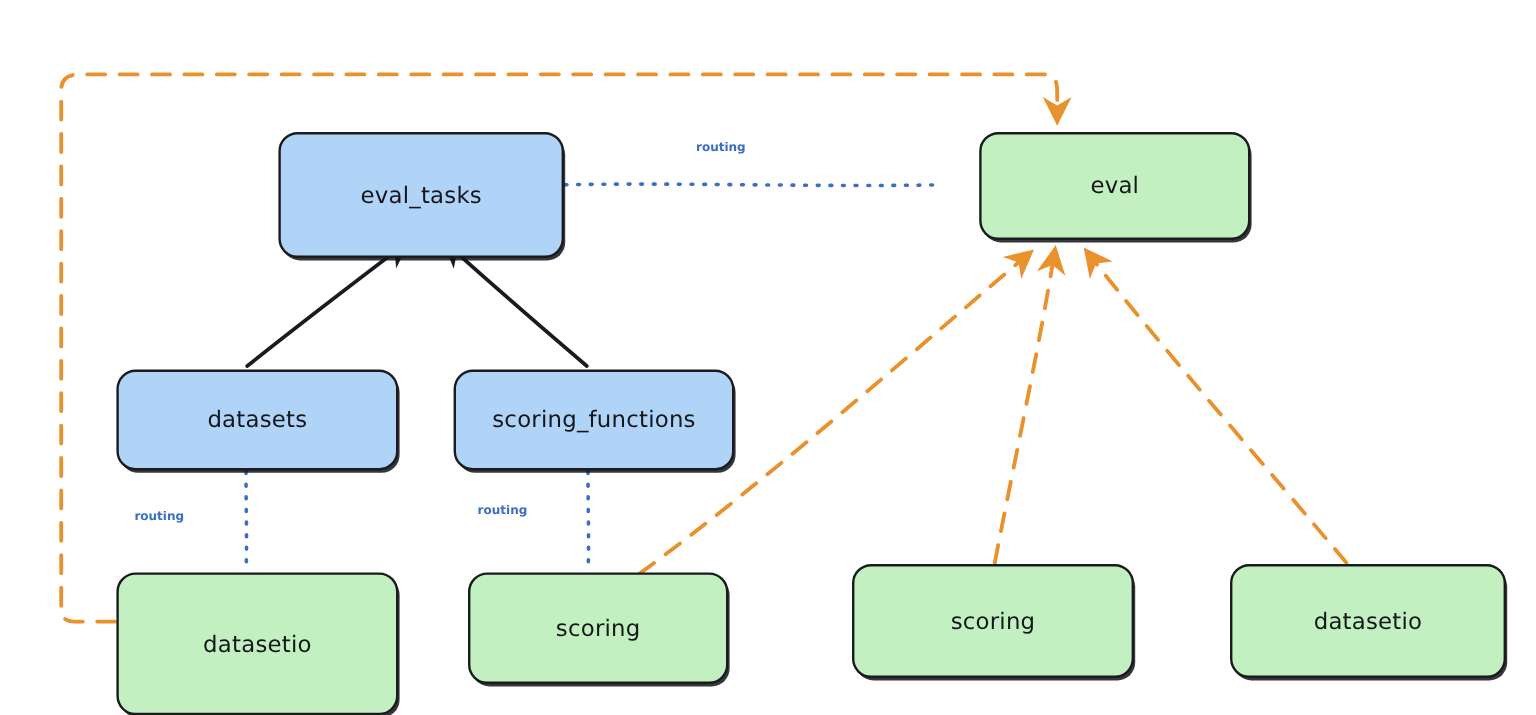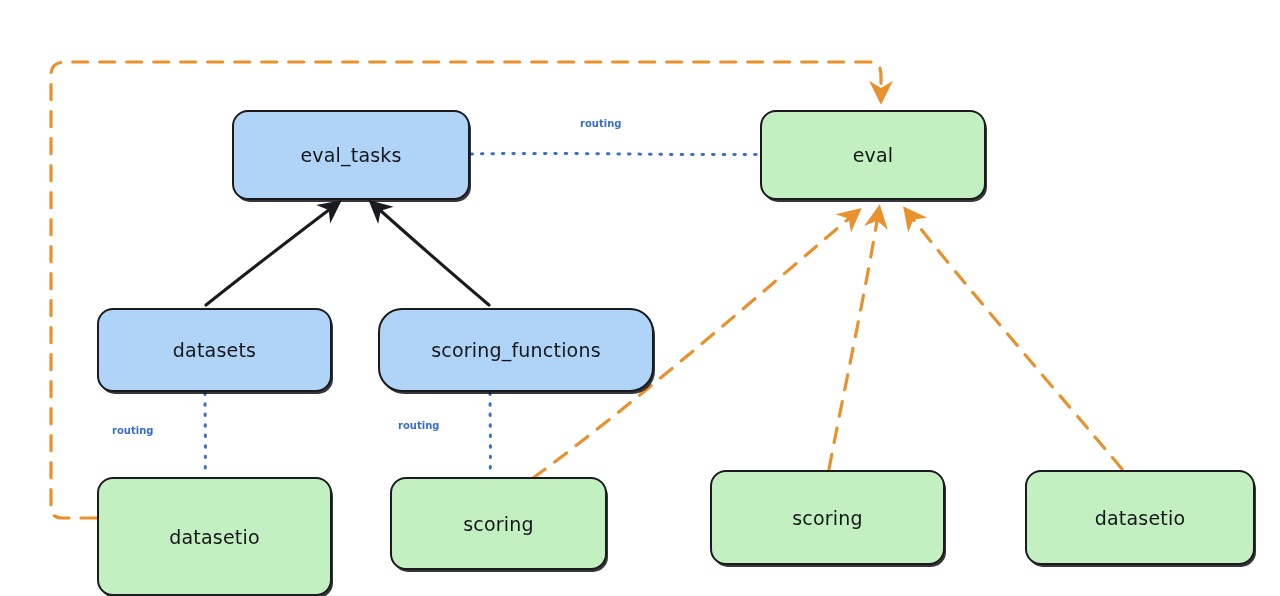--- a/index.html
+++ b/index.html
@@ -85,33 +85,33 @@
     <path d="M 96 518 L 62 518 C 52 518, 51 512, 51 503 L 51 75 C 51 65, 57 62, 67 62
              L 869 62 C 879 62, 881 67, 881 77 L 881 100" fill="none" stroke="#e8912d" stroke-width="3.2" stroke-linecap="round" stroke-dasharray="15 12" marker-end="url(#arrow-orange)"></path>
 
     <path d="M 533 478 C 640 400, 770 285, 858 211" fill="none" stroke="#e8912d" stroke-width="3.2" stroke-linecap="round" stroke-dasharray="15 12" marker-end="url(#arrow-orange)"></path>
 
     <path d="M 829 469 C 842 400, 866 290, 879 209" fill="none" stroke="#e8912d" stroke-width="3.2" stroke-linecap="round" stroke-dasharray="15 12" marker-end="url(#arrow-orange)"></path>
 
     <path d="M 1122 469 C 1060 395, 960 280, 906 210" fill="none" stroke="#e8912d" stroke-width="3.2" stroke-linecap="round" stroke-dasharray="15 12" marker-end="url(#arrow-orange)"></path>
   </svg>
 
-  <div class="node blue" style="left:232px; top:110px; width:238px; height:90px;">
+  <div class="node blue" style="left:232px; top:110px; width:238px; height:105px;">
     <span class="node-label">eval_tasks</span>
   </div>
 
-  <div class="node green" style="left:760px; top:110px; width:226px; height:90px;">
+  <div class="node green" style="left:816px; top:110px; width:226px; height:90px;">
     <span class="node-label">eval</span>
   </div>
 
   <div class="node blue" style="left:97px; top:308px; width:235px; height:84px;">
     <span class="node-label">datasets</span>
   </div>
 
-  <div class="node blue" style="left:378px; top:308px; width:276px; height:84px;border-radius:24px;">
+  <div class="node blue" style="left:378px; top:308px; width:234px; height:84px;">
     <span class="node-label">scoring_functions</span>
   </div>
 
   <div class="node green" style="left:97px; top:477px; width:235px; height:119px;">
     <span class="node-label">datasetio</span>
   </div>
 
   <div class="node green" style="left:390px; top:477px; width:217px; height:93px;">
     <span class="node-label">scoring</span>
   </div>

